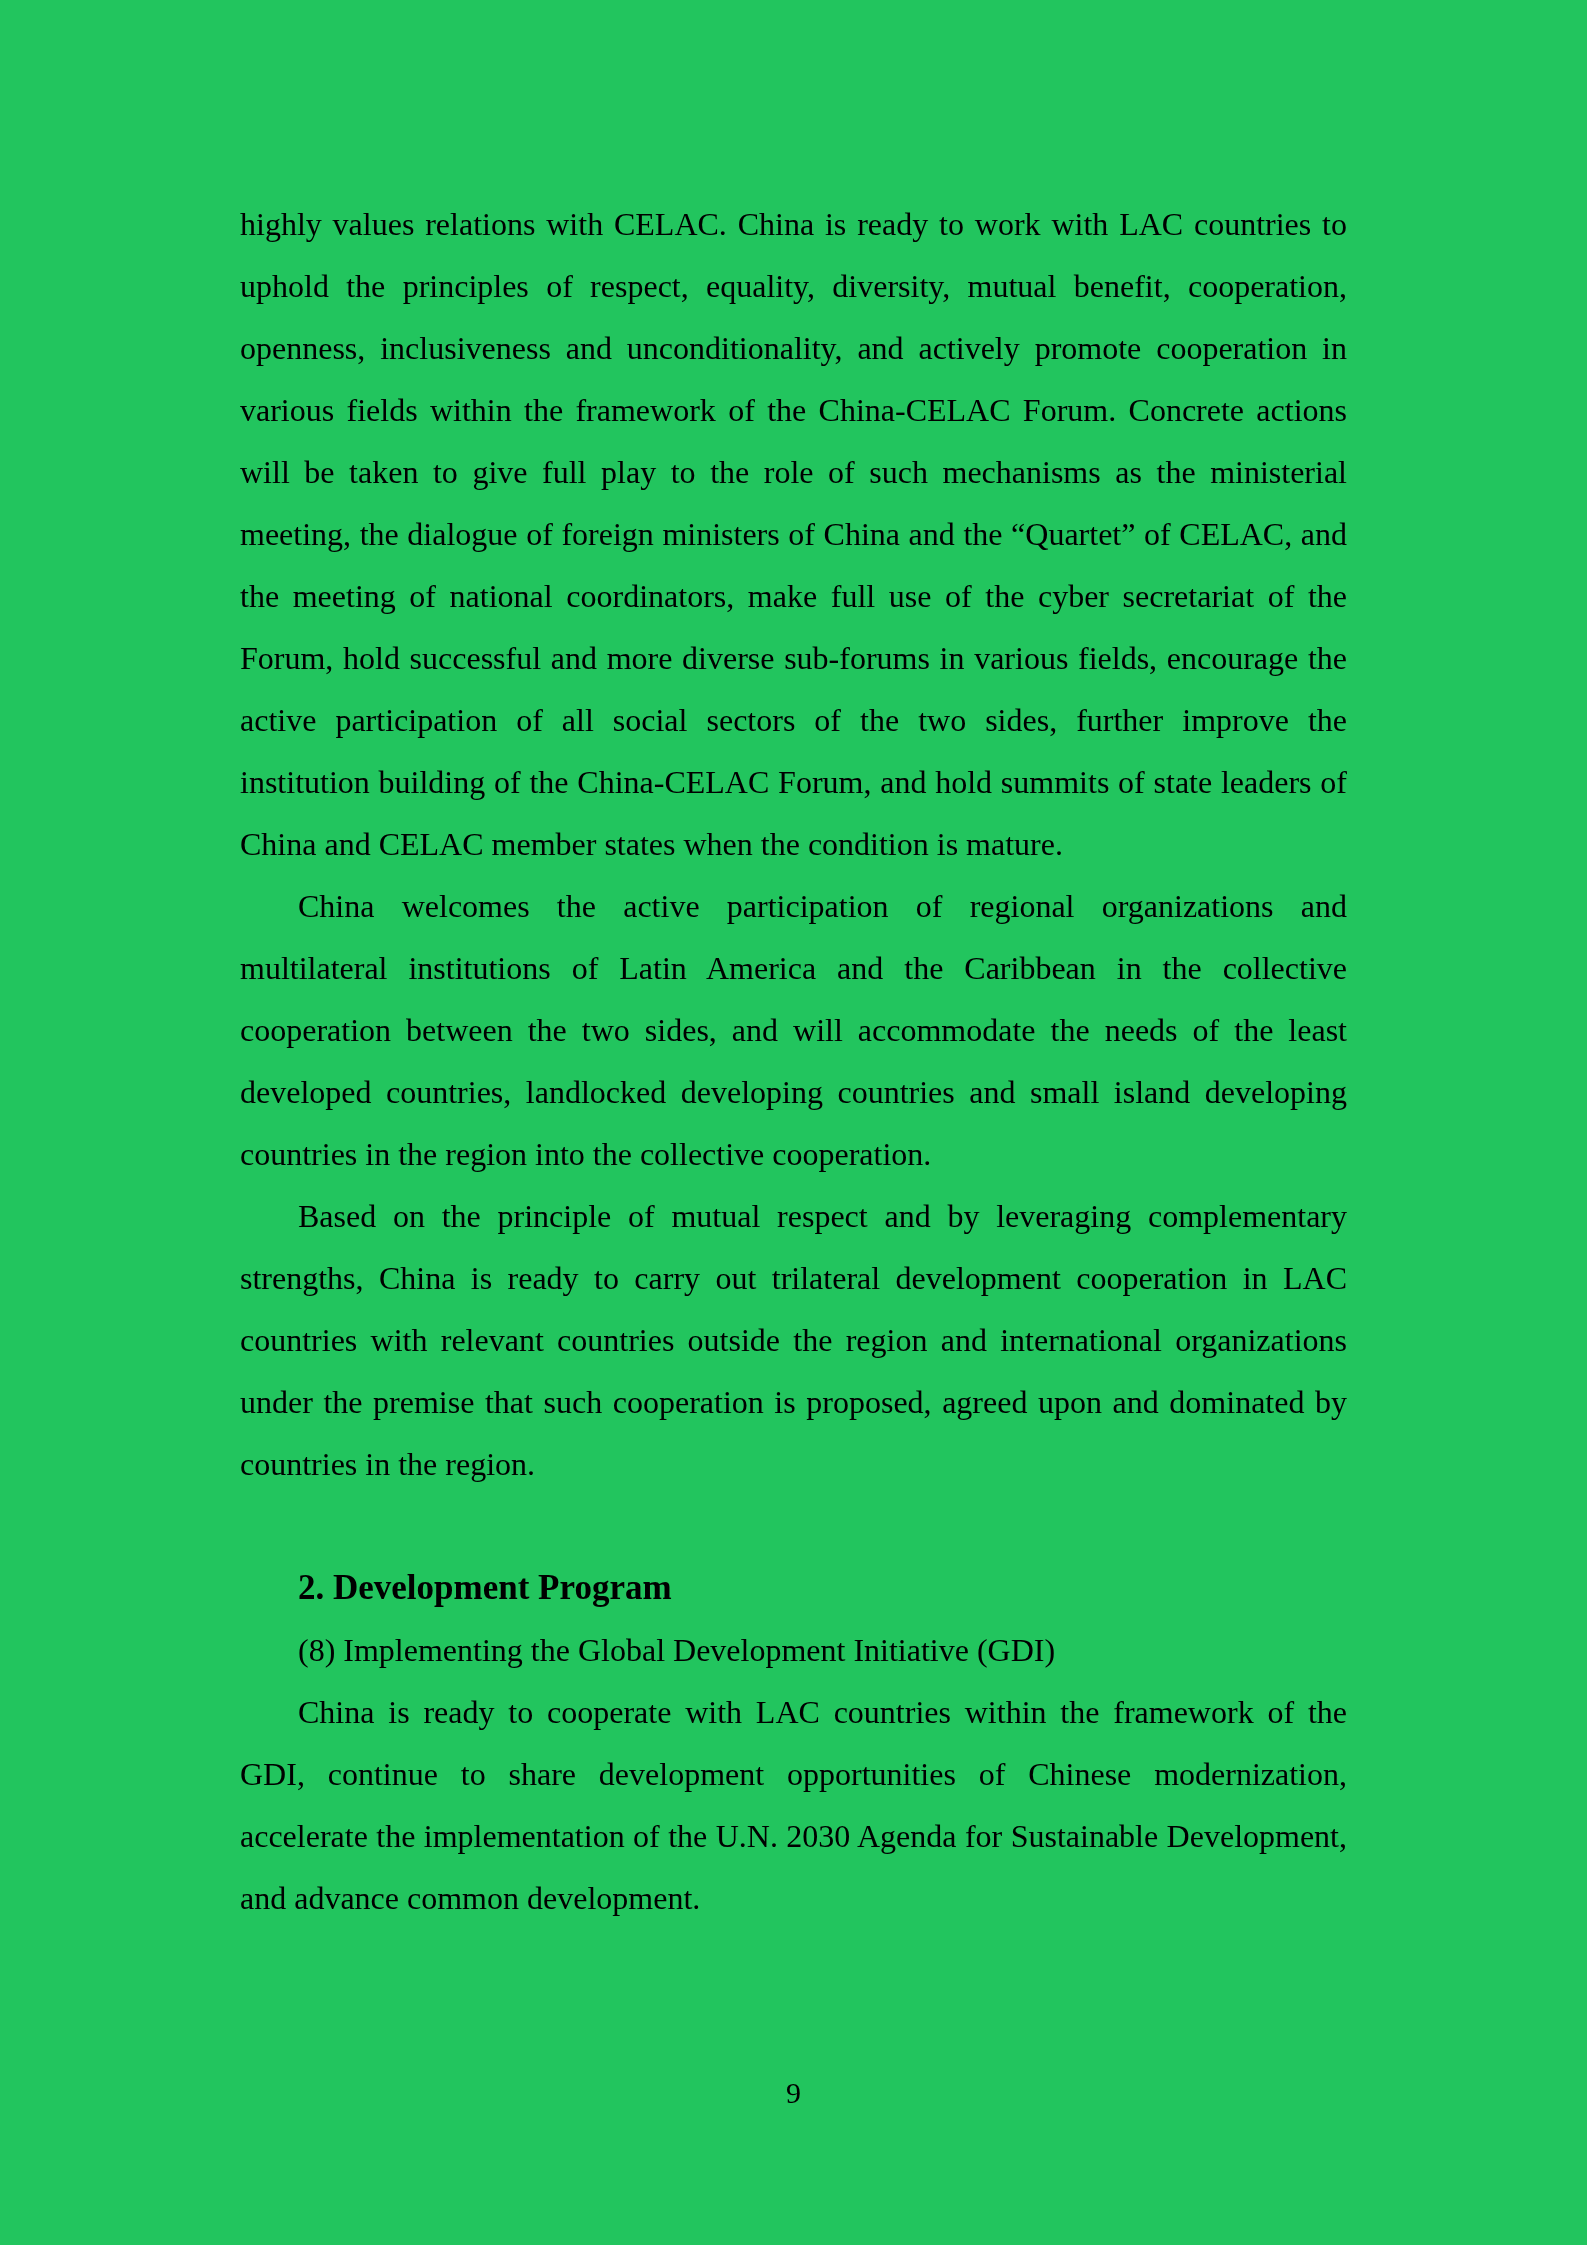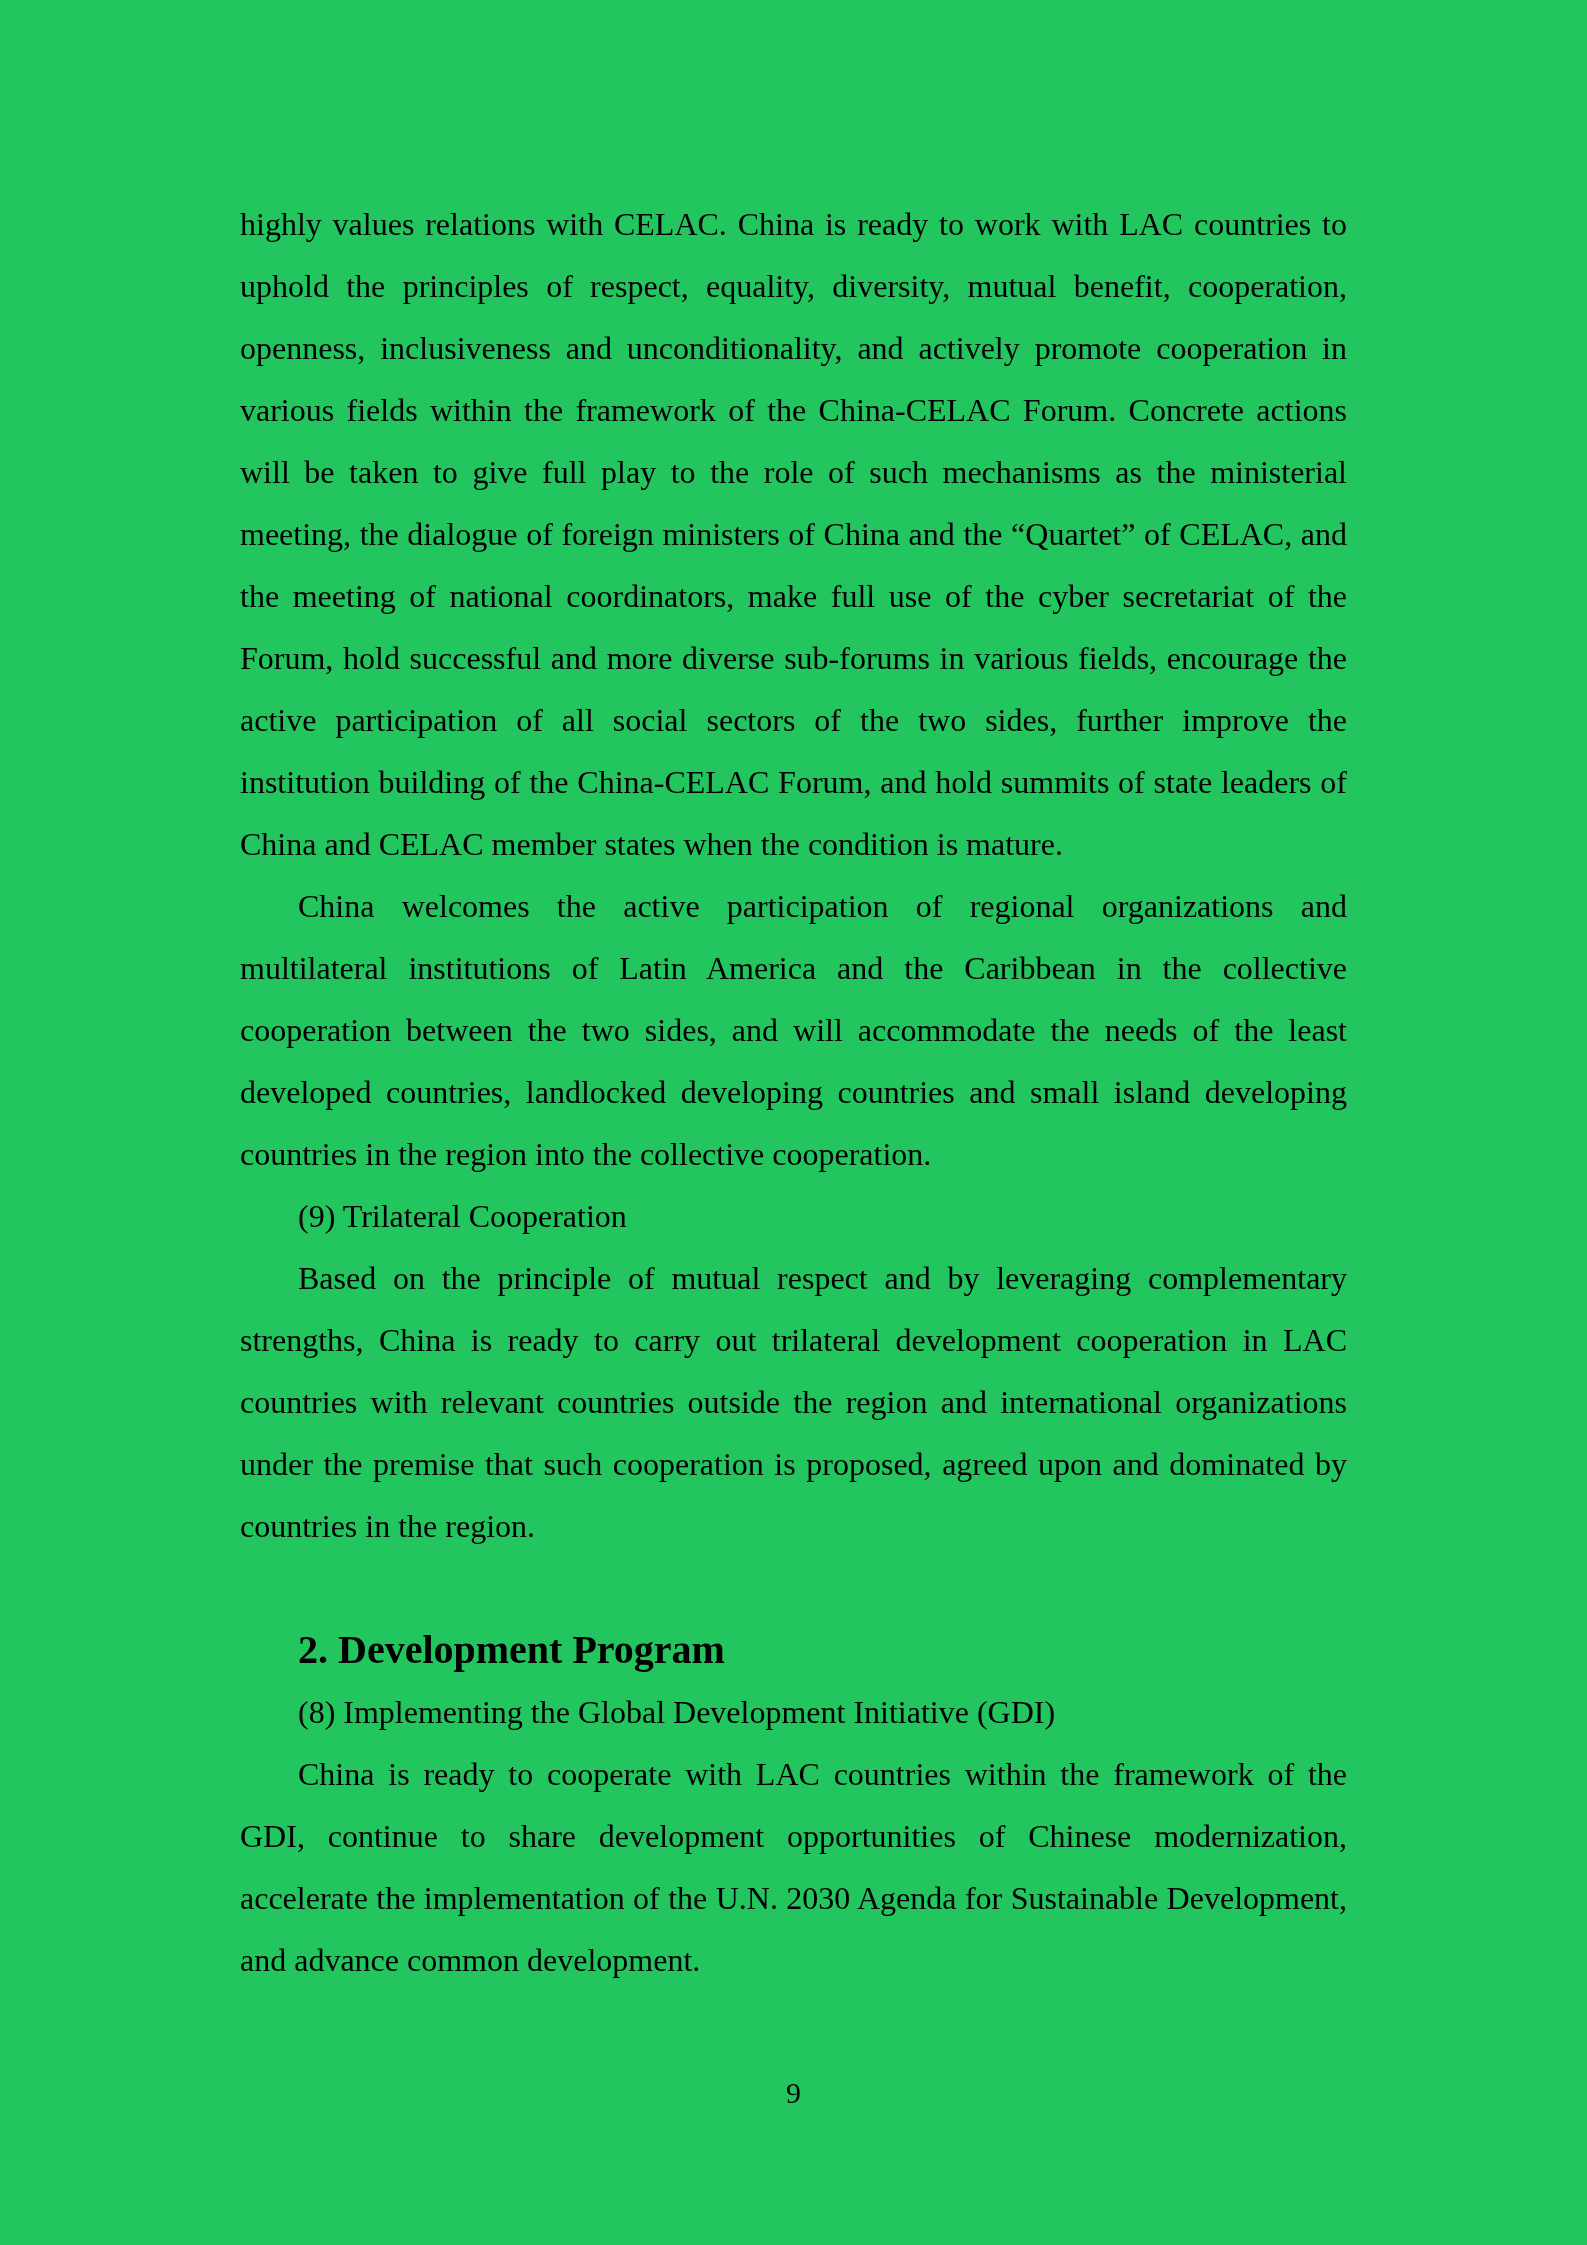--- a/index.html
+++ b/index.html
@@ -31,21 +31,21 @@
     padding: 0;
     text-indent: 0;
   }
   .para.indent {
     text-indent: 58px;
   }
   .heading {
     margin: 62px 0 0 0;
     padding: 0;
     font-weight: bold;
-    font-size: 40px;
+    font-size: 35px;
     line-height: 62px;
     text-indent: 58px;
     text-align: left;
   }
   .page-number {
     position: absolute;
     left: 0;
     top: 2062px;
     width: 100%;
     text-align: center;
@@ -53,20 +53,19 @@
     line-height: 62px;
   }
 </style>
 </head>
 <body>
 
 <div class="page">
   <div class="text-block" id="document-body">
       <p class="para">highly values relations with CELAC. China is ready to work with LAC countries to uphold the principles of respect, equality, diversity, mutual benefit, cooperation, openness, inclusiveness and unconditionality, and actively promote cooperation in various fields within the framework of the China-CELAC Forum. Concrete actions will be taken to give full play to the role of such mechanisms as the ministerial meeting, the dialogue of foreign ministers of China and the “Quartet” of CELAC, and the meeting of national coordinators, make full use of the cyber secretariat of the Forum, hold successful and more diverse sub-forums in various fields, encourage the active participation of all social sectors of the two sides, further improve the institution building of the China-CELAC Forum, and hold summits of state leaders of China and CELAC member states when the condition is mature.</p>
       <p class="para indent">China welcomes the active participation of regional organizations and multilateral institutions of Latin America and the Caribbean in the collective cooperation between the two sides, and will accommodate the needs of the least developed countries, landlocked developing countries and small island developing countries in the region into the collective cooperation.</p>
-      <p class="para indent">(9) Trilateral Cooperation</p>
       <p class="para indent">Based on the principle of mutual respect and by leveraging complementary strengths, China is ready to carry out trilateral development cooperation in LAC countries with relevant countries outside the region and international organizations under the premise that such cooperation is proposed, agreed upon and dominated by countries in the region.</p>
       <p class="heading">2. Development Program</p>
       <p class="para indent">(8) Implementing the Global Development Initiative (GDI)</p>
       <p class="para indent">China is ready to cooperate with LAC countries within the framework of the GDI, continue to share development opportunities of Chinese modernization, accelerate the implementation of the U.N. 2030 Agenda for Sustainable Development, and advance common development.</p>
     </div>
   <div class="page-number">9</div>
 </div>
 
 </body></html>

